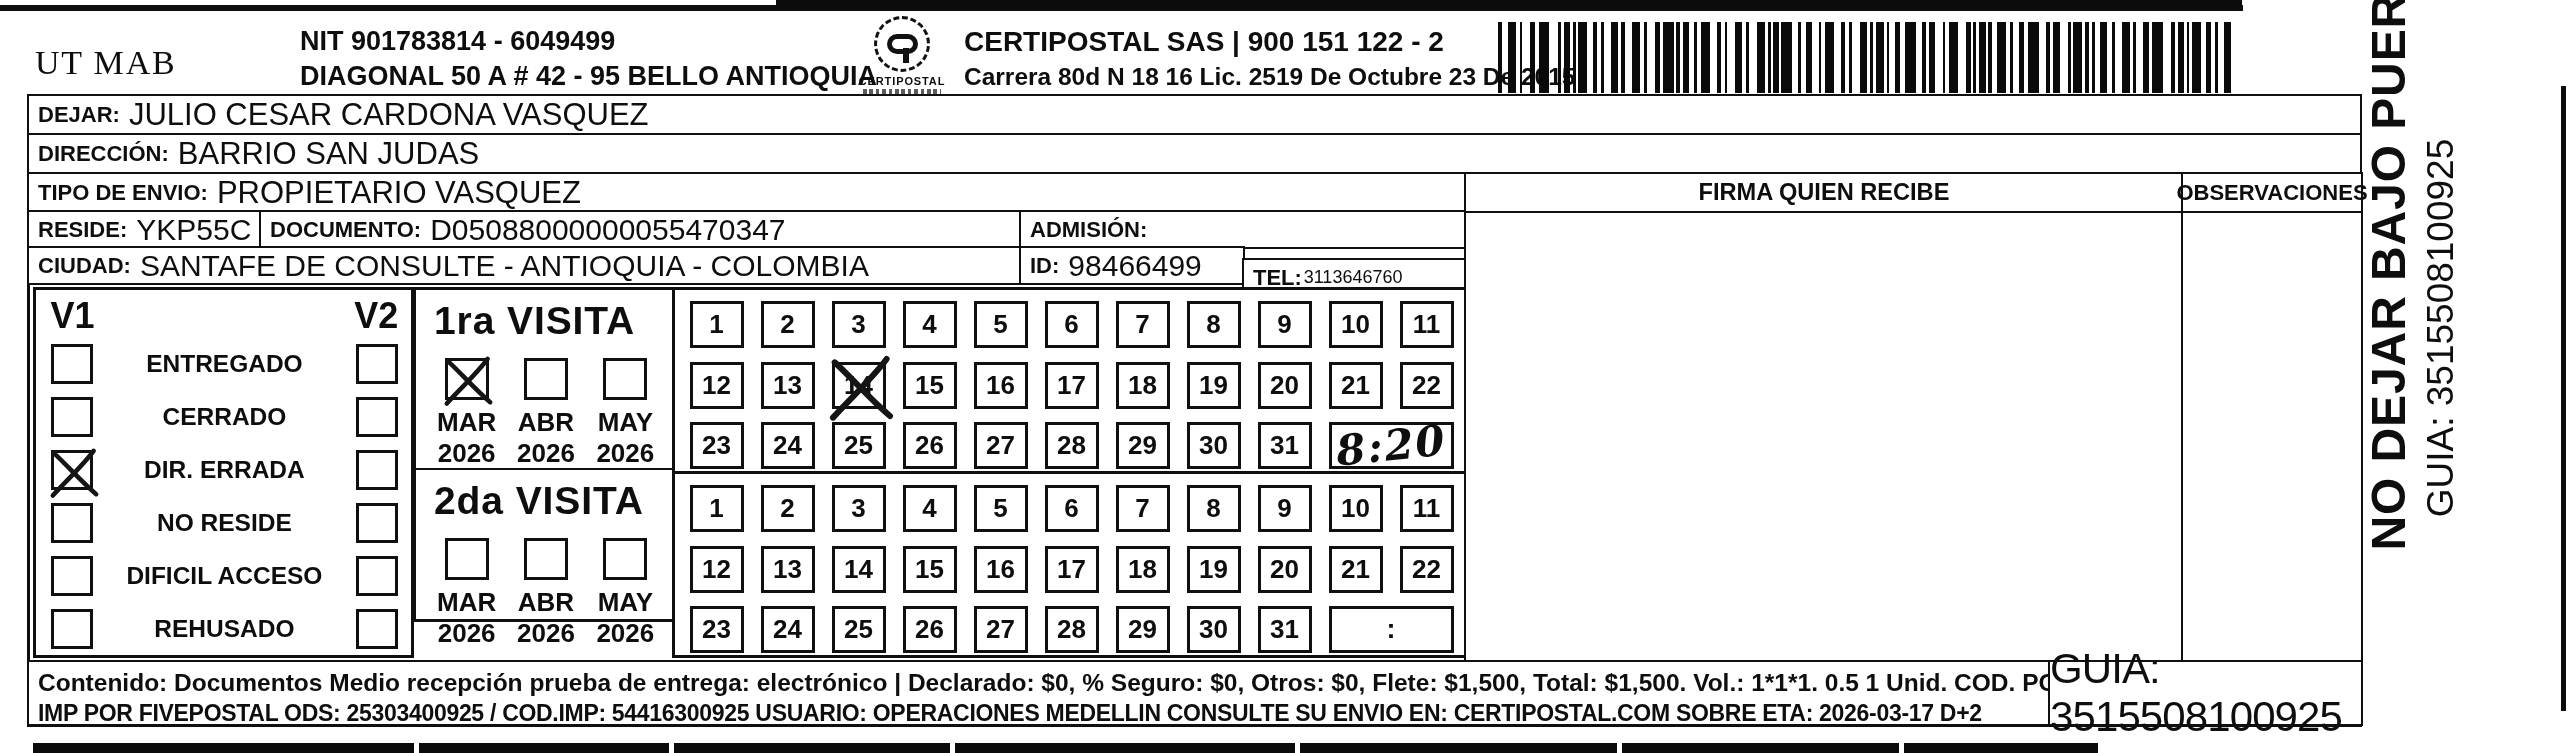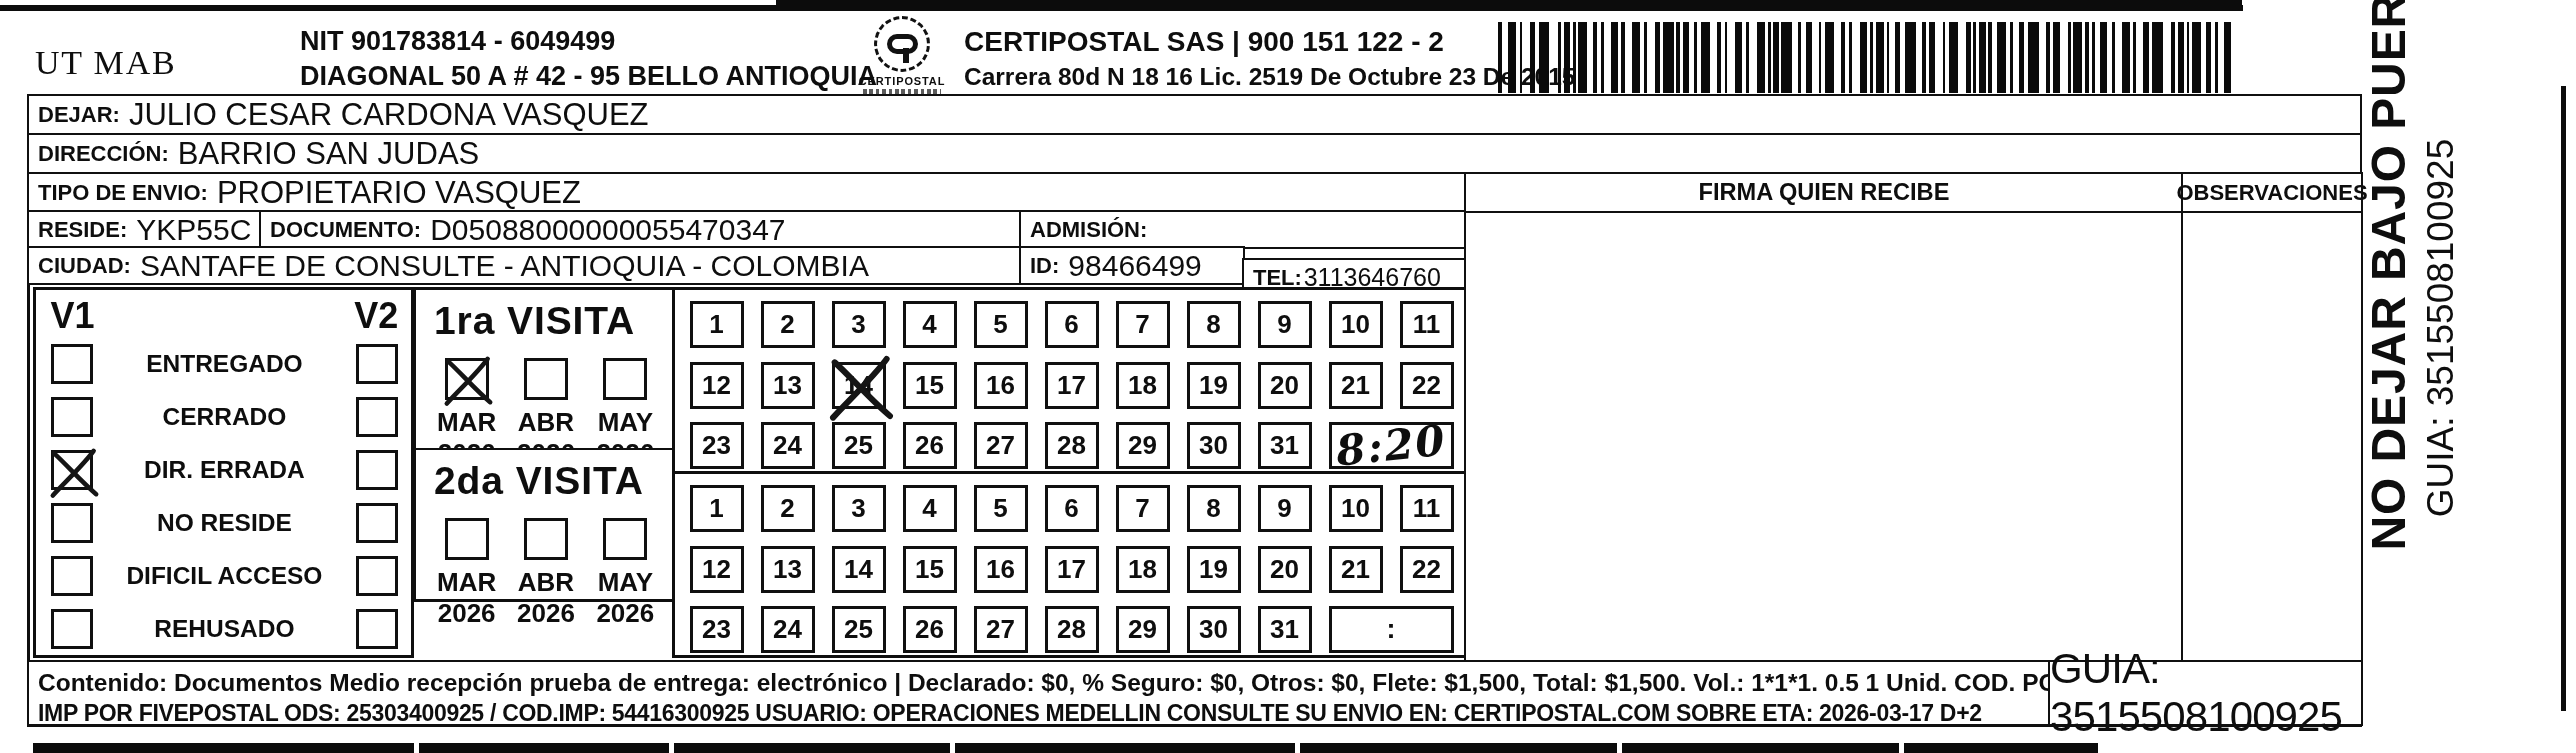--- a/index.html
+++ b/index.html
@@ -295,21 +295,21 @@
 <div class="cell" style="left:27px; top:246px; width:994px; height:39px;">
   <span class="lbl">CIUDAD:</span>
   <span class="val">SANTAFE DE CONSULTE - ANTIOQUIA - COLOMBIA</span>
 </div>
 <div class="cell" style="left:1019px; top:246px; width:226px; height:39px;">
   <span class="lbl">ID:</span>
   <span class="val">98466499</span>
 </div>
 <div class="cell" style="left:1242px; top:246px; width:224px; height:39px;margin-top:12px;">
   <span class="lbl" style="margin-right:1.8px">TEL:</span>
-  <span class="val" style="font-size:25px">3113646760</span>
+  <span class="val" style="font-size:18px">3113646760</span>
 </div>
 
 <div class="abs" style="left:33px; top:287px; width:381px; height:371px; border:3.6px solid #0f0f0f; background:#fff;">
   <div class="vhead">
     <span>V1</span>
     <span>V2</span>
   </div>
   <div id="status-options">
       <div class="v-row">
         <div class="checkbox"></div>
@@ -367,21 +367,21 @@
         <div class="month-label">ABR</div>
         <div class="month-year">2026</div>
       </div>
       <div class="month-col">
         <div class="checkbox"></div>
         <div class="month-label">MAY</div>
         <div class="month-year">2026</div>
       </div>
     </div>
 </div>
-<div class="abs" style="left:413px; top:448px; width:262px; height:154px; border:3.6px solid #0f0f0f; border-top:2.7px solid #0f0f0f; background:#fff;">
+<div class="abs" style="left:413px; top:468px; width:262px; height:154px; border:3.6px solid #0f0f0f; border-top:2.7px solid #0f0f0f; background:#fff;">
   <div class="visit-title">2da VISITA</div>
   <div class="month-grid" id="months-1">
       <div class="month-col">
         <div class="checkbox"></div>
         <div class="month-label">MAR</div>
         <div class="month-year">2026</div>
       </div>
       <div class="month-col">
         <div class="checkbox"></div>
         <div class="month-label">ABR</div>

